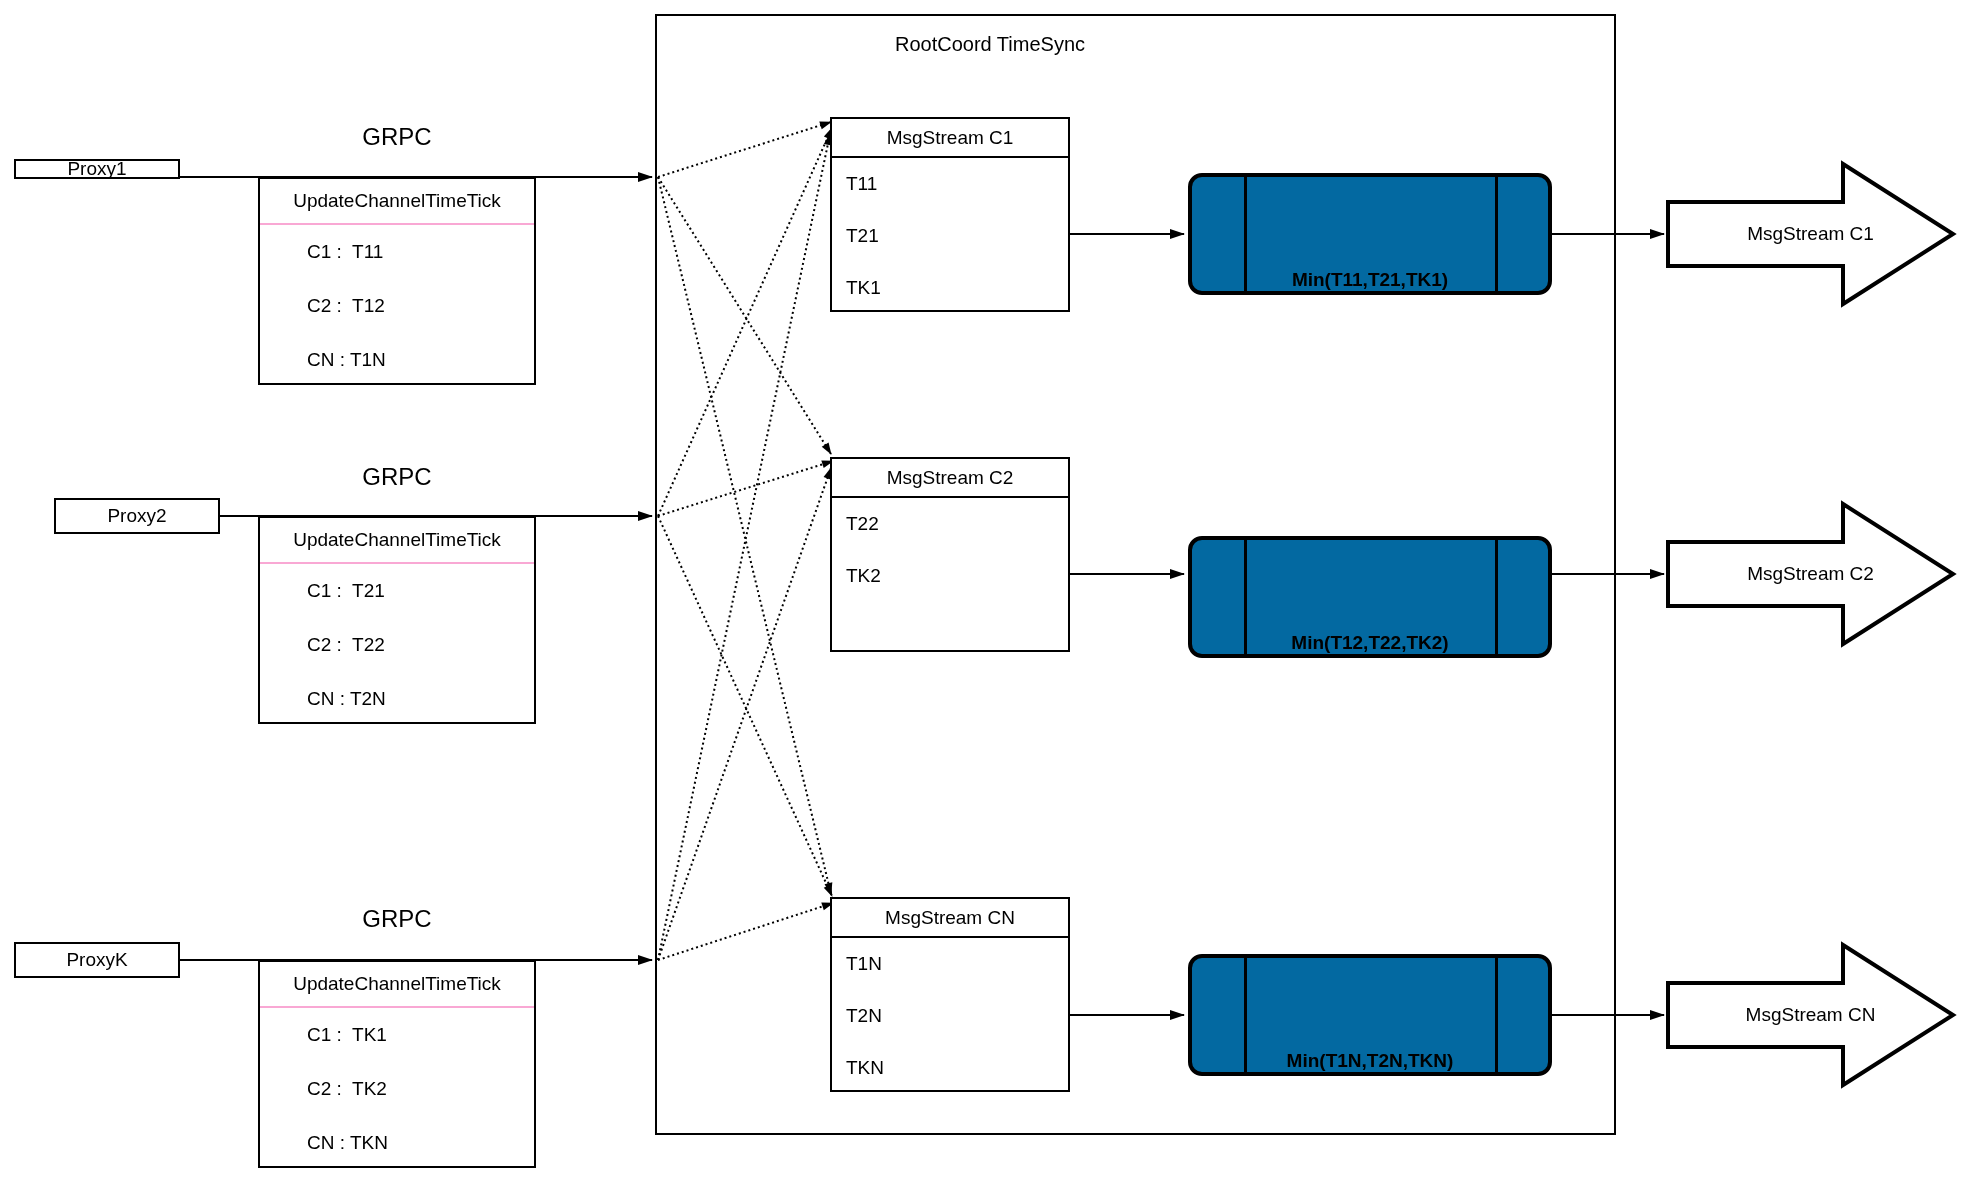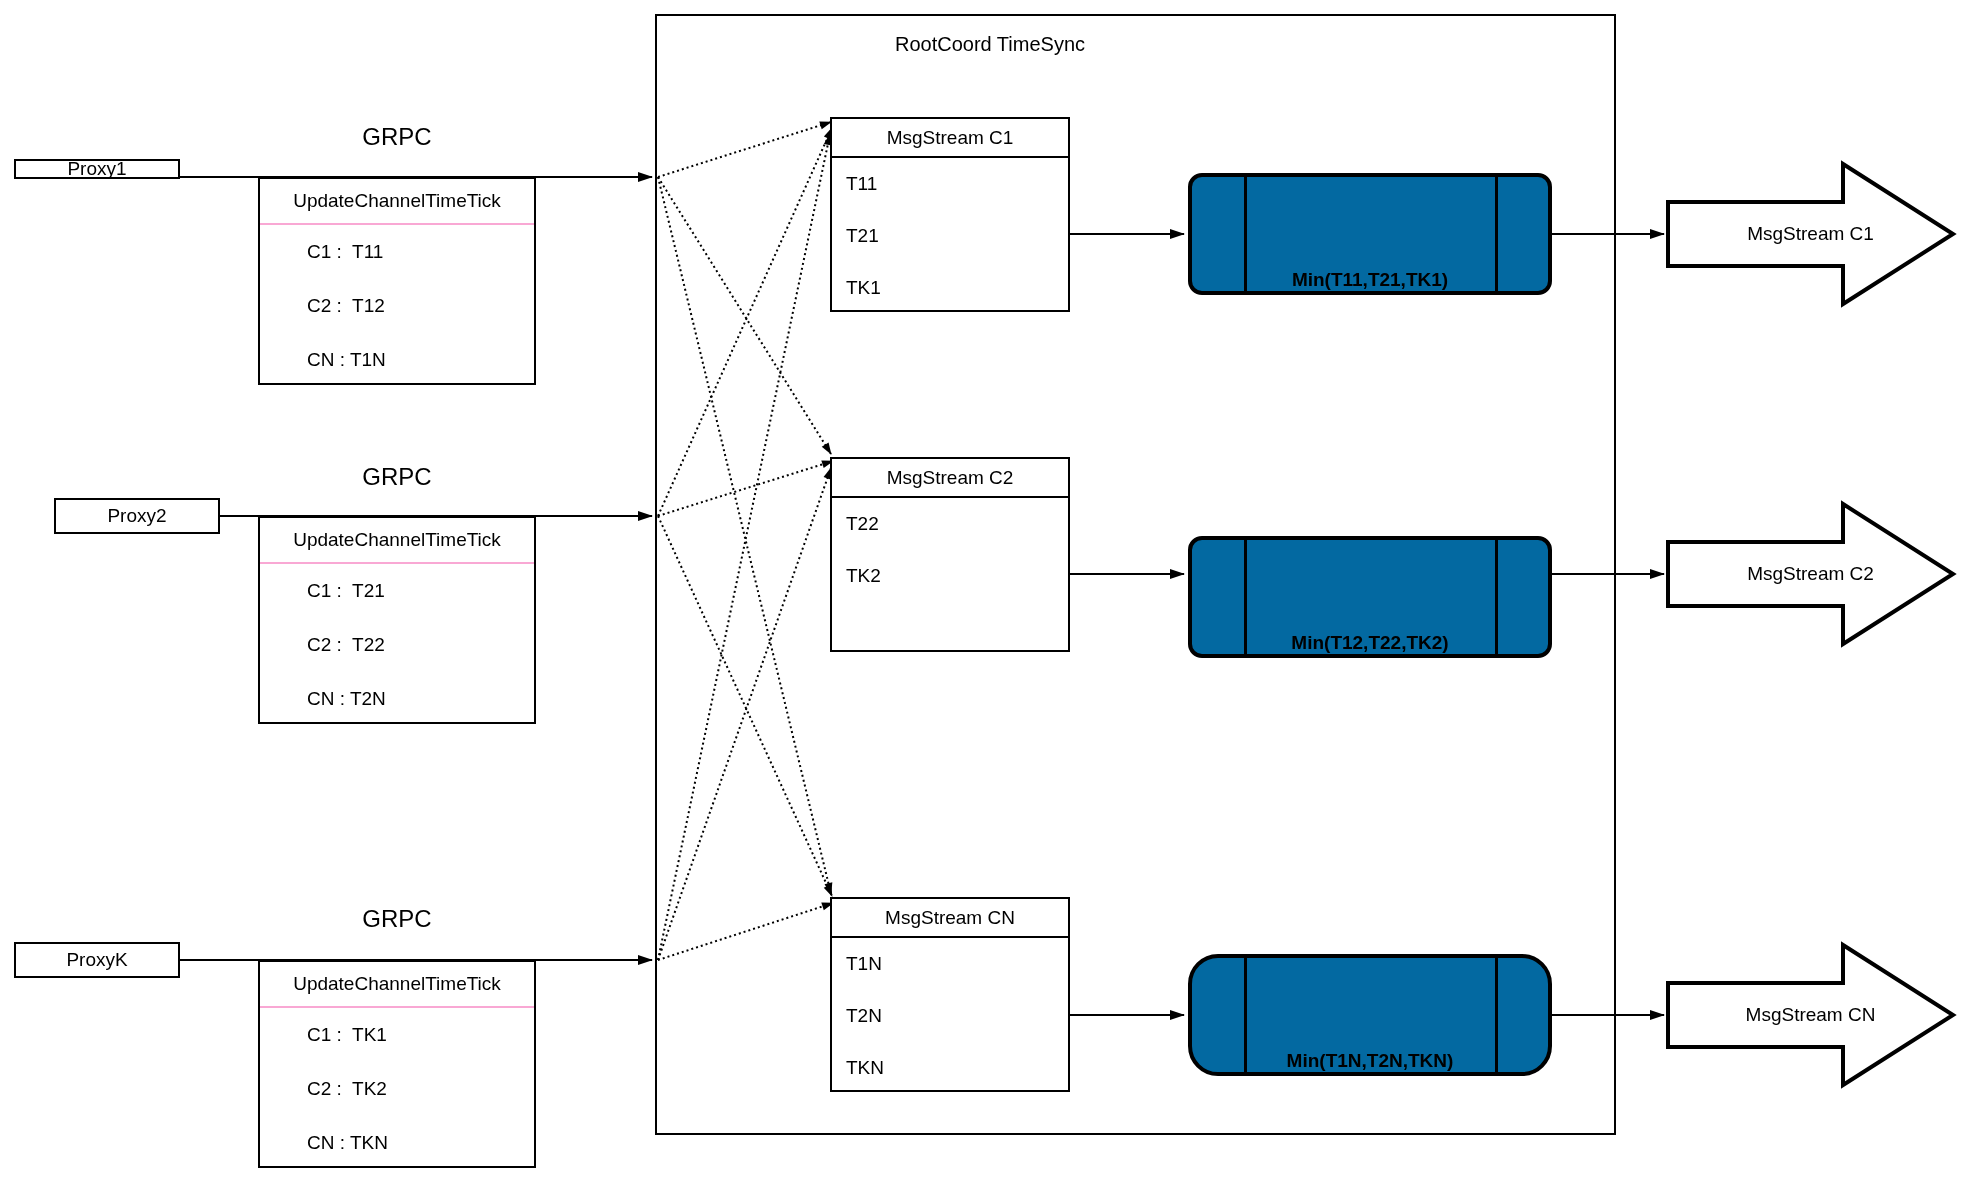--- a/index.html
+++ b/index.html
@@ -138,20 +138,20 @@
     <div class="trow">C1 :  TK1</div>
     <div class="trow">C2 :  TK2</div>
     <div class="trow">CN : TKN</div>
   </div>
   <div class="abs ms-table" style="left:830px;top:897px;width:240px;height:195px;">
     <div class="thead">MsgStream CN</div>
     <div class="trow">T1N</div>
     <div class="trow">T2N</div>
     <div class="trow">TKN</div>
   </div>
-  <div class="abs min-box" style="left:1188px;top:954px;width:364px;height:122px;border-radius:30px;">
+  <div class="abs min-box" style="left:1188px;top:954px;width:364px;height:122px;">
     <span class="min-divider" style="left:52px;"></span>
     <span class="min-divider" style="right:50px;"></span>
     <span>Min(T1N,T2N,TKN)</span>
   </div>
   <div class="abs arrow-label" style="left:1668px;top:999px;width:285px;height:32px;">MsgStream CN</div>
 
 </div>
 
 </body></html>

